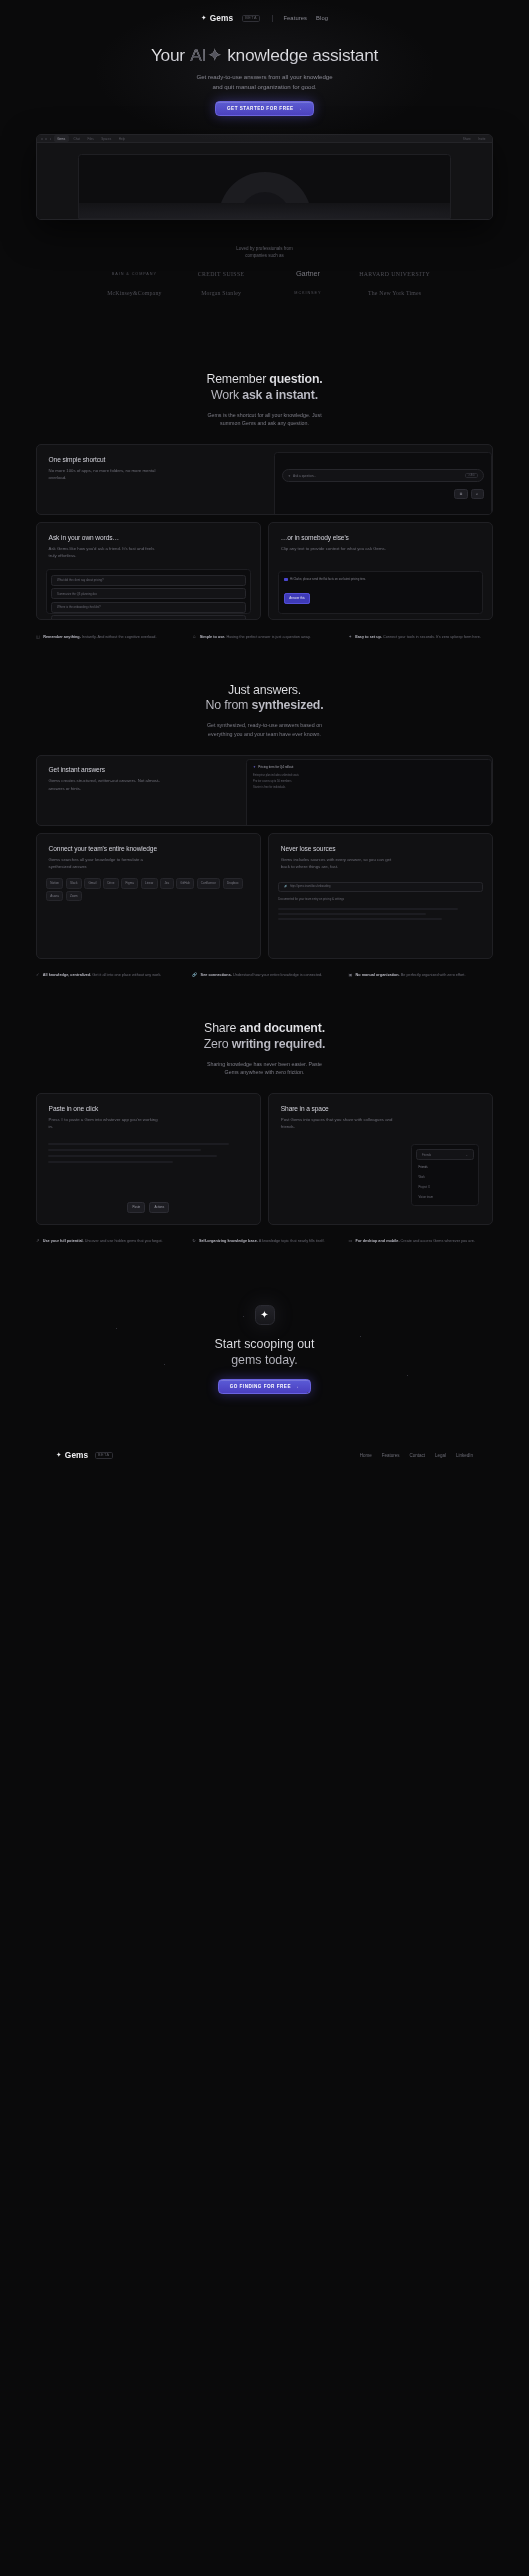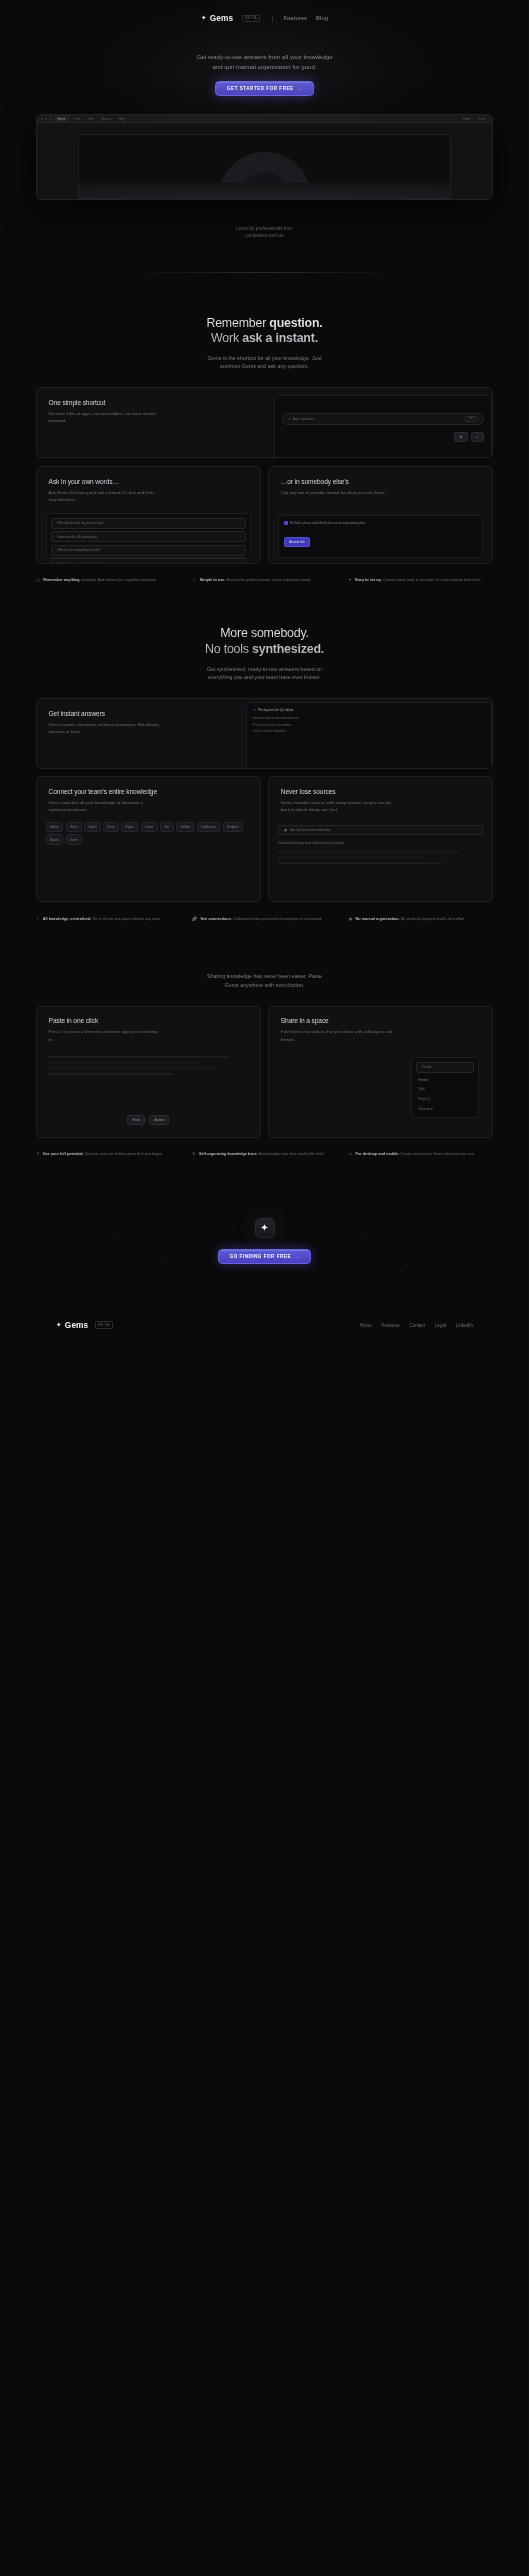--- a/index.html
+++ b/index.html
@@ -139,20 +139,23 @@
       <span class="brand-name">Gems</span>
     </div>
     <span class="beta">BETA</span>
     <span class="nav-div"></span>
     <a class="nav-link">Features</a>
     <a class="nav-link">Blog</a>
   </div>
 
   <div class="hero">
     <div class="hero-glow"></div>
+    <h1 class="hero-title">
+      <span>Your </span><span class="ai-chip">AI</span><span class="ai-chip">✦</span><span> knowledge assistant</span>
+    </h1>
     <p class="hero-sub">
       <span>Get ready-to-use answers from all your knowledge</span><br>
       <span>and quit manual organization for good.</span>
     </p>
     <div style="text-align:center">
       <a class="cta">
         <span>GET STARTED FOR FREE</span>
         <span>→</span>
       </a>
     </div>
@@ -182,20 +185,30 @@
         </div>
       </div>
     </div>
   </div>
 
   <div class="logos">
     <p class="logos-label">
       <span>Loved by professionals from</span><br>
       <span>companies such as</span>
     </p>
+    <div class="logo-grid">
+      <span class="logo tiny">BAIN &amp; COMPANY</span>
+      <span class="logo serif caps">CREDIT SUISSE</span>
+      <span class="logo big">Gartner</span>
+      <span class="logo serif caps">HARVARD UNIVERSITY</span>
+      <span class="logo serif">McKinsey&amp;Company</span>
+      <span class="logo serif">Morgan Stanley</span>
+      <span class="logo tiny">MCKINSEY</span>
+      <span class="logo serif">The New York Times</span>
+    </div>
   </div>
 
   <div class="sep"></div>
 
   <div class="sec">
     <h2>
       <span>Remember </span><b>question.</b><br>
       <span>Work </span><b>ask a instant.</b>
     </h2>
     <p class="sub">
@@ -279,22 +292,22 @@
       <p><b>Simple to use.</b><span> Having the perfect answer is just a question away.</span></p>
     </div>
     <div class="bullet">
       <span class="b-ic">✦</span>
       <p><b>Easy to set up.</b><span> Connect your tools in seconds. It's zero upkeep form here.</span></p>
     </div>
   </div>
 
   <div class="sec">
     <h2>
-      <span>More somebody.</span><br>
-      <span>No tools </span><b>synthesized.</b>
+      <span>Just answers.</span><br>
+      <span>No from </span><b>synthesized.</b>
     </h2>
     <p class="sub">
       <span>Get synthesized, ready-to-use answers based on</span><br>
       <span>everything you and your team have ever known.</span>
     </p>
   </div>
 
   <div class="cards">
     <div class="card wide">
       <div class="card-pad" style="width:46%">
@@ -368,20 +381,24 @@
       <span class="b-ic">🔗</span>
       <p><b>See connections.</b><span> Understand how your entire knowledge is connected.</span></p>
     </div>
     <div class="bullet">
       <span class="b-ic">▣</span>
       <p><b>No manual organization.</b><span> Be perfectly organized with zero effort.</span></p>
     </div>
   </div>
 
   <div class="sec">
+    <h2>
+      <span>Share </span><b>and document.</b><br>
+      <span>Zero </span><b>writing required.</b>
+    </h2>
     <p class="sub">
       <span>Sharing knowledge has never been easier. Paste</span><br>
       <span>Gems anywhere with zero friction.</span>
     </p>
   </div>
 
   <div class="cards">
     <div class="row2">
       <div class="card half3">
         <div class="card-pad">
@@ -445,20 +462,24 @@
       <span class="star" style="left:22%;top:18%"></span>
       <span class="star" style="left:31%;top:46%"></span>
       <span class="star" style="left:68%;top:24%"></span>
       <span class="star" style="left:77%;top:55%"></span>
       <span class="star" style="left:46%;top:8%"></span>
       <span class="star" style="left:58%;top:68%"></span>
     </div>
     <div class="gem-tile">
       <span>✦</span>
     </div>
+    <h2>
+      <span>Start scooping out</span><br>
+      <span>gems today.</span>
+    </h2>
     <a class="cta">
       <span>GO FINDING FOR FREE</span>
       <span>→</span>
     </a>
   </div>
 
   <div class="foot-sep"></div>
   <div class="footer">
     <div class="brand">
       <span class="spark">✦</span>

